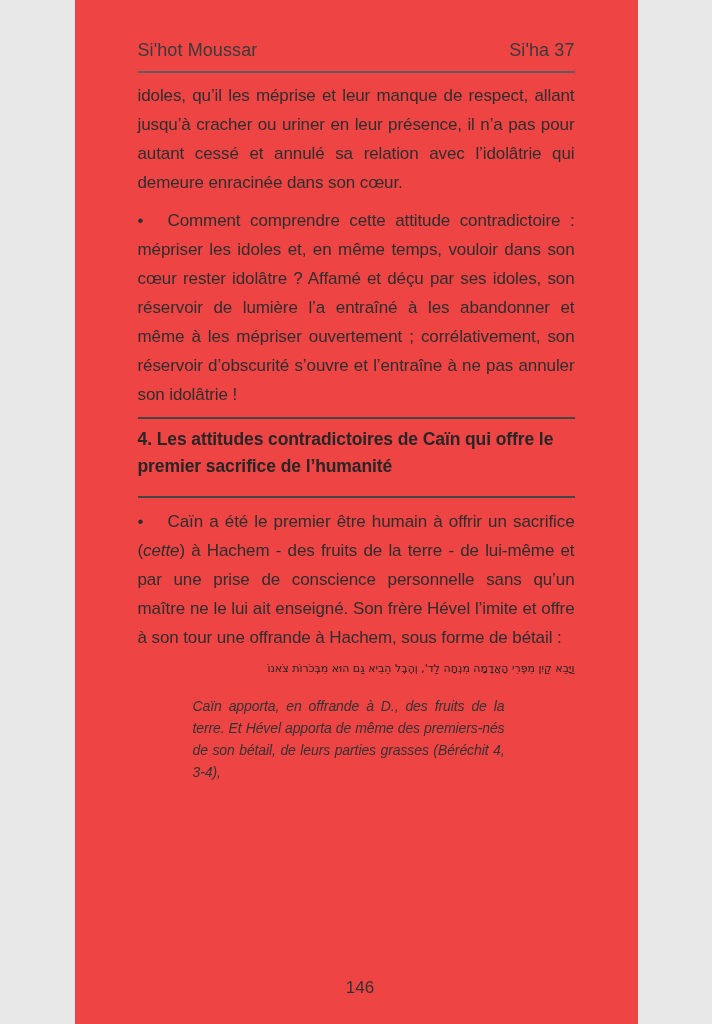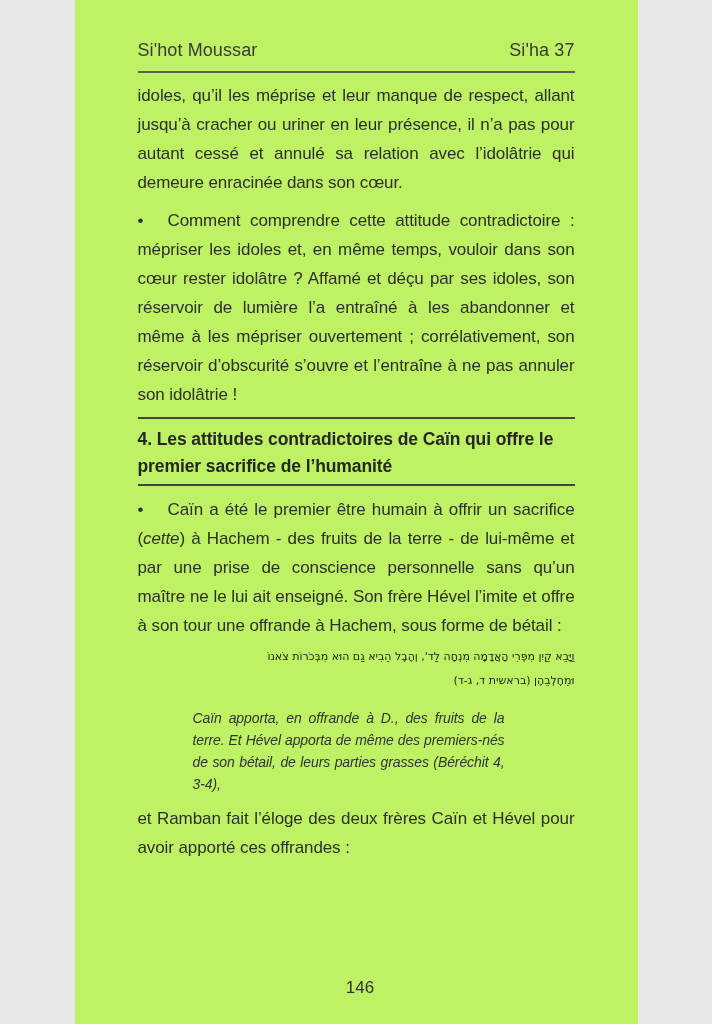--- a/index.html
+++ b/index.html
@@ -1,20 +1,20 @@
 <!DOCTYPE html>
 <html lang="fr"><head>
 <meta charset="utf-8">
 <style>
   html,body{margin:0;padding:0;background:#e8e8e8;}
   .page{
     position:relative;
     width:563px;height:1024px;
     margin:0 auto;
-    background:#bef264;
+    background:#ef4444;
     font-family:"Liberation Sans","DejaVu Sans",sans-serif;
     color:#2e2e2e;
     overflow:hidden;
   }
   .content{position:absolute;left:63px;right:63px;top:40px;}
 
   
   .pagehead{
     display:flex;justify-content:space-between;align-items:flex-end;
     font-size:18px;color:#3a3a3a;
@@ -29,21 +29,21 @@
     margin:9px 0 0 0;
   }
   p.body.first{margin-top:8px;}
   .bullet-char{display:inline-block;width:30px;color:#2e2e2e;}
 
   
   h2.section-heading{
     font-size:17.5px;font-weight:bold;line-height:27px;
     color:#262626;letter-spacing:-0.1px;
     border-top:2px solid #454545;border-bottom:2px solid #454545;
-    padding:7px 0 4px 0;margin:8px 0 0 0;text-align:left;
+    padding:7px 0 16px 0;margin:8px 0 0 0;text-align:left;
   }
 
   
   .hebrew{
     direction:rtl;text-align:right;
     font-family:"DejaVu Sans",sans-serif;
     font-size:11px;line-height:24px;color:#242424;
     margin:5px 0 1px 47px;
   }
   .hebrew.ramban{margin-right:12px;margin-top:1px;}
@@ -75,26 +75,24 @@
 
     <p class="body"><span class="bullet-char">•</span><span>Comment comprendre cette attitude contradictoire : mépriser les idoles et, en même temps, vouloir dans son cœur rester idolâtre ? Affamé et déçu par ses idoles, son réservoir de lumière l’a entraîné à les abandonner et même à les mépriser ouvertement ; corrélativement, son réservoir d’obscurité s’ouvre et l’entraîne à ne pas annuler son idolâtrie !</span></p>
 
 
     <h2 class="section-heading">4. Les attitudes contradictoires de Caïn qui offre le premier sacrifice de l’humanité</h2>
 
     <p class="body"><span class="bullet-char">•</span><span>Caïn a été le premier être humain à offrir un sacrifice (</span><i>cette</i><span>) à Hachem - des fruits de la terre - de lui-même et par une prise de conscience personnelle sans qu’un maître ne le lui ait enseigné. Son frère Hével l’imite et offre à son tour une offrande à Hachem, sous forme de bétail :</span></p>
 
     <div class="hebrew" dir="rtl">
       <div>וַיָּבֵא קַיִן מִפְּרִי הָאֲדָמָה מִנְחָה לַד', וְהֶבֶל הֵבִיא גַם הוּא מִבְּכֹרוֹת צֹאנוֹ</div>
-      <div>וּמֵחֶלְבֵהֶן (בראשית ד, ג-ד)</div>
     </div>
 
     <p class="quote">Caïn apporta, en offrande à D., des fruits de la terre. Et Hével apporta de même des premiers-nés de son bétail, de leurs parties grasses (Béréchit 4, 3-4),</p>
 
-    <p class="body">et Ramban fait l’éloge des deux frères Caïn et Hével pour avoir apporté ces offrandes :</p>
 
 
 
   </div>
 
   <footer class="pagefoot">
     <span>146</span>
   </footer>
 </div>
 

